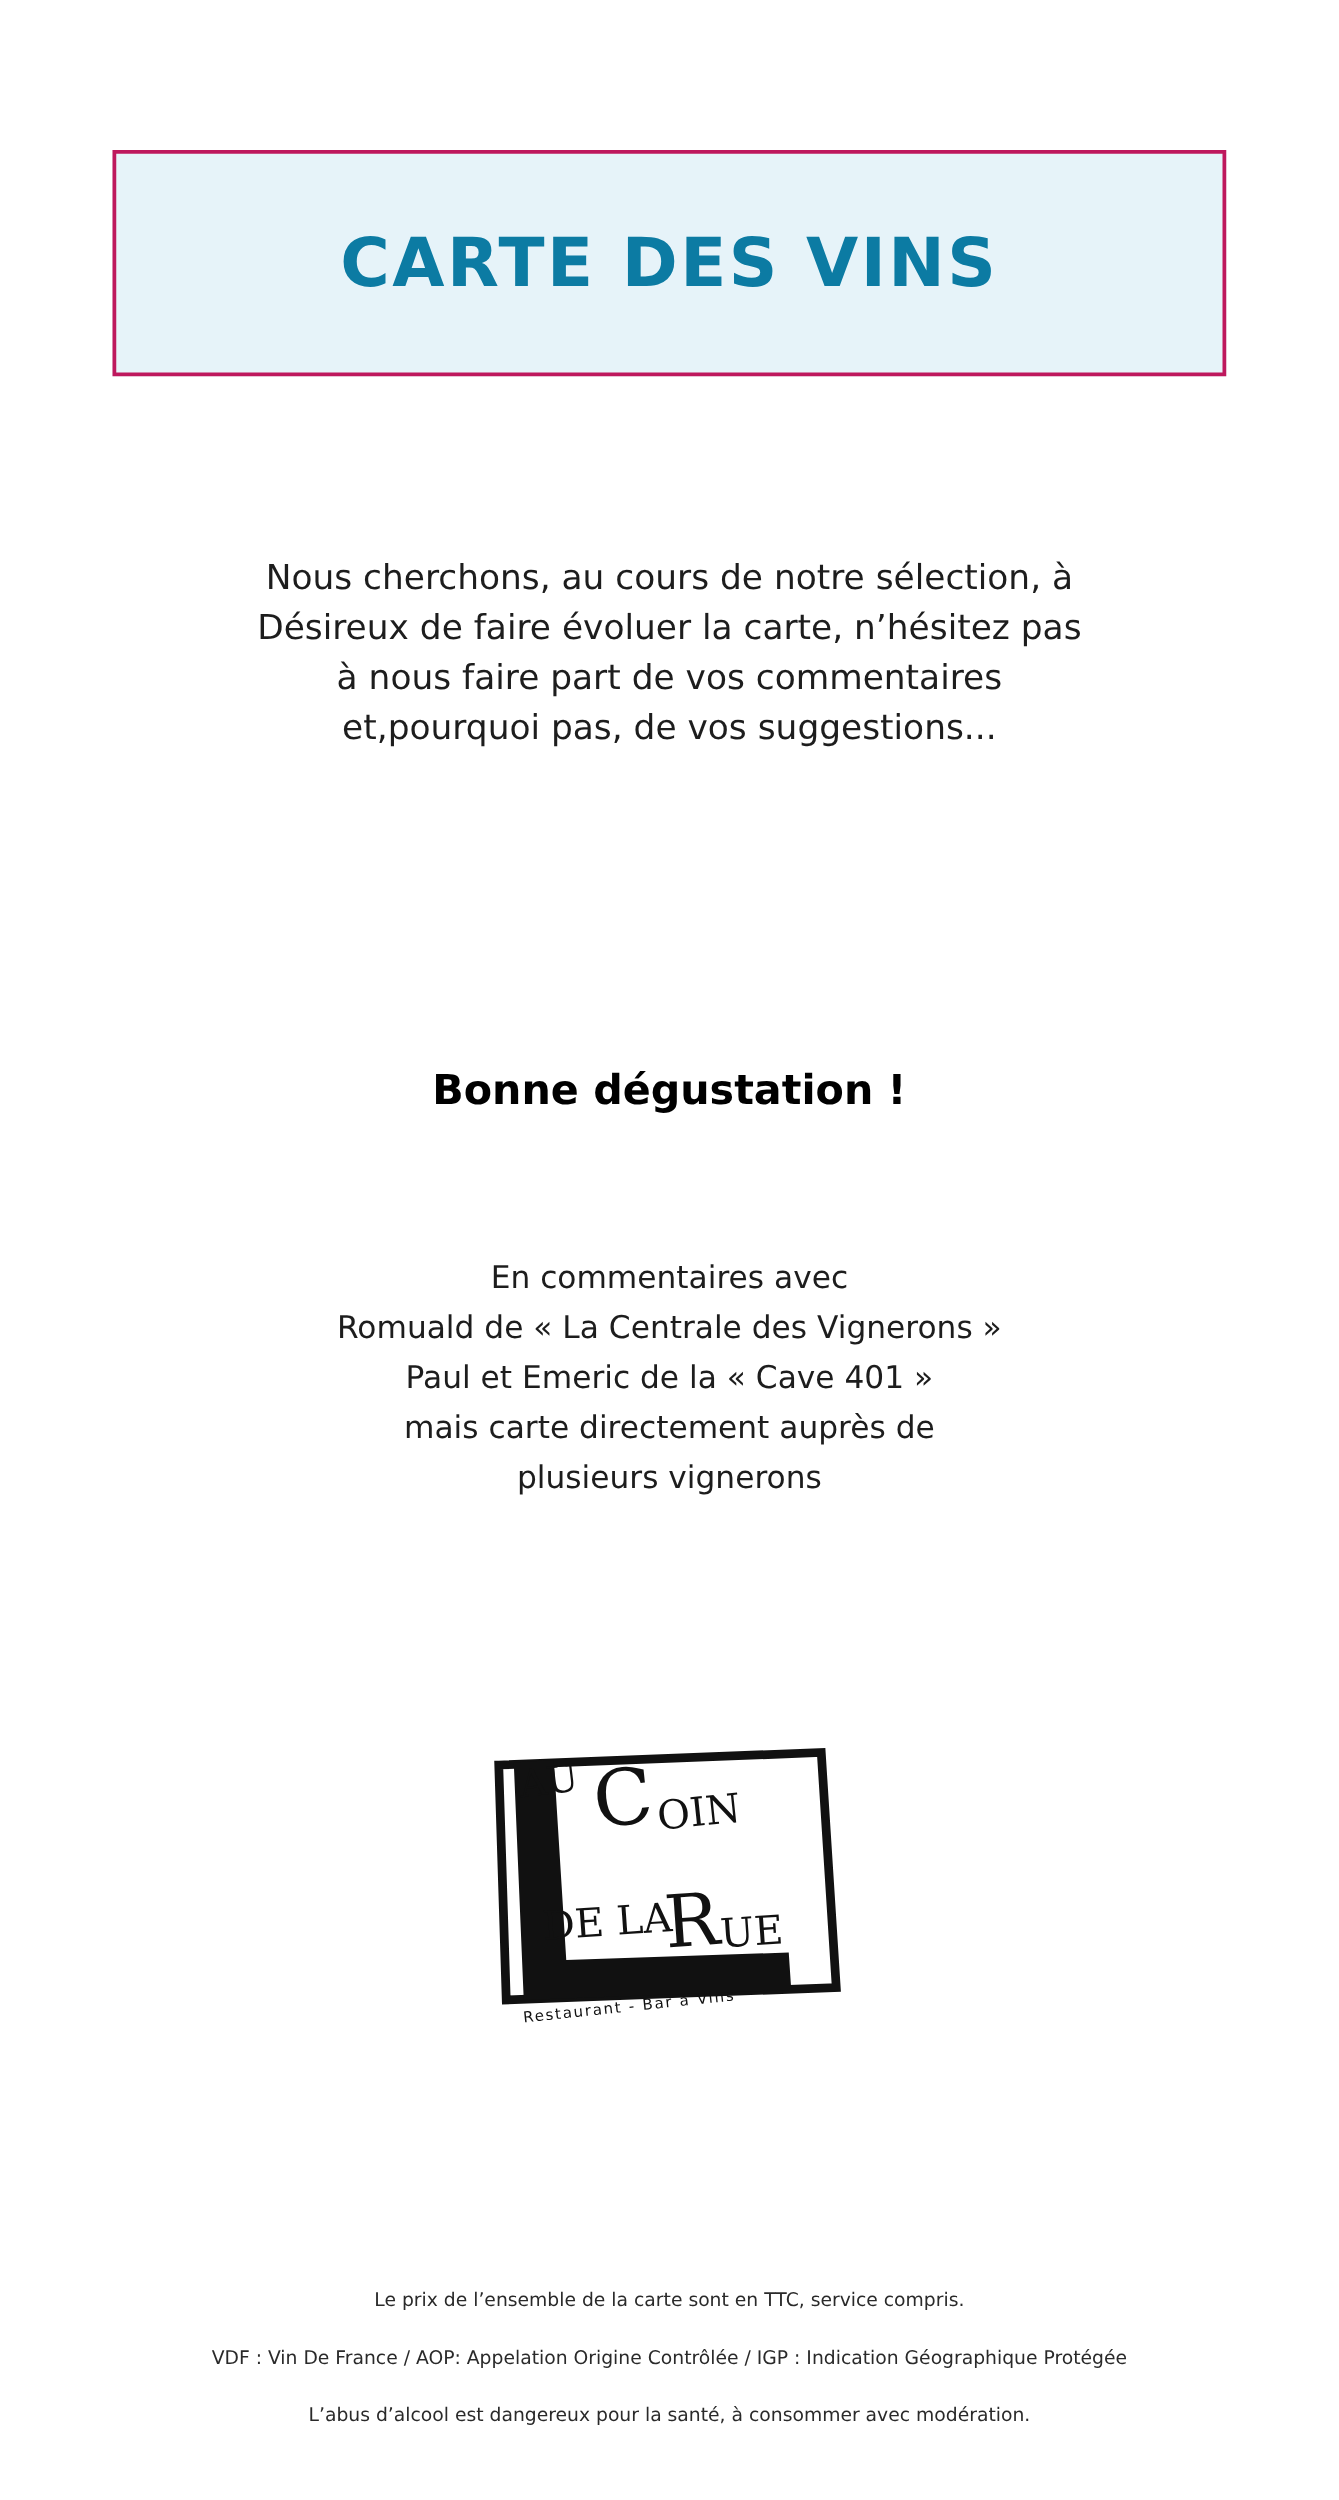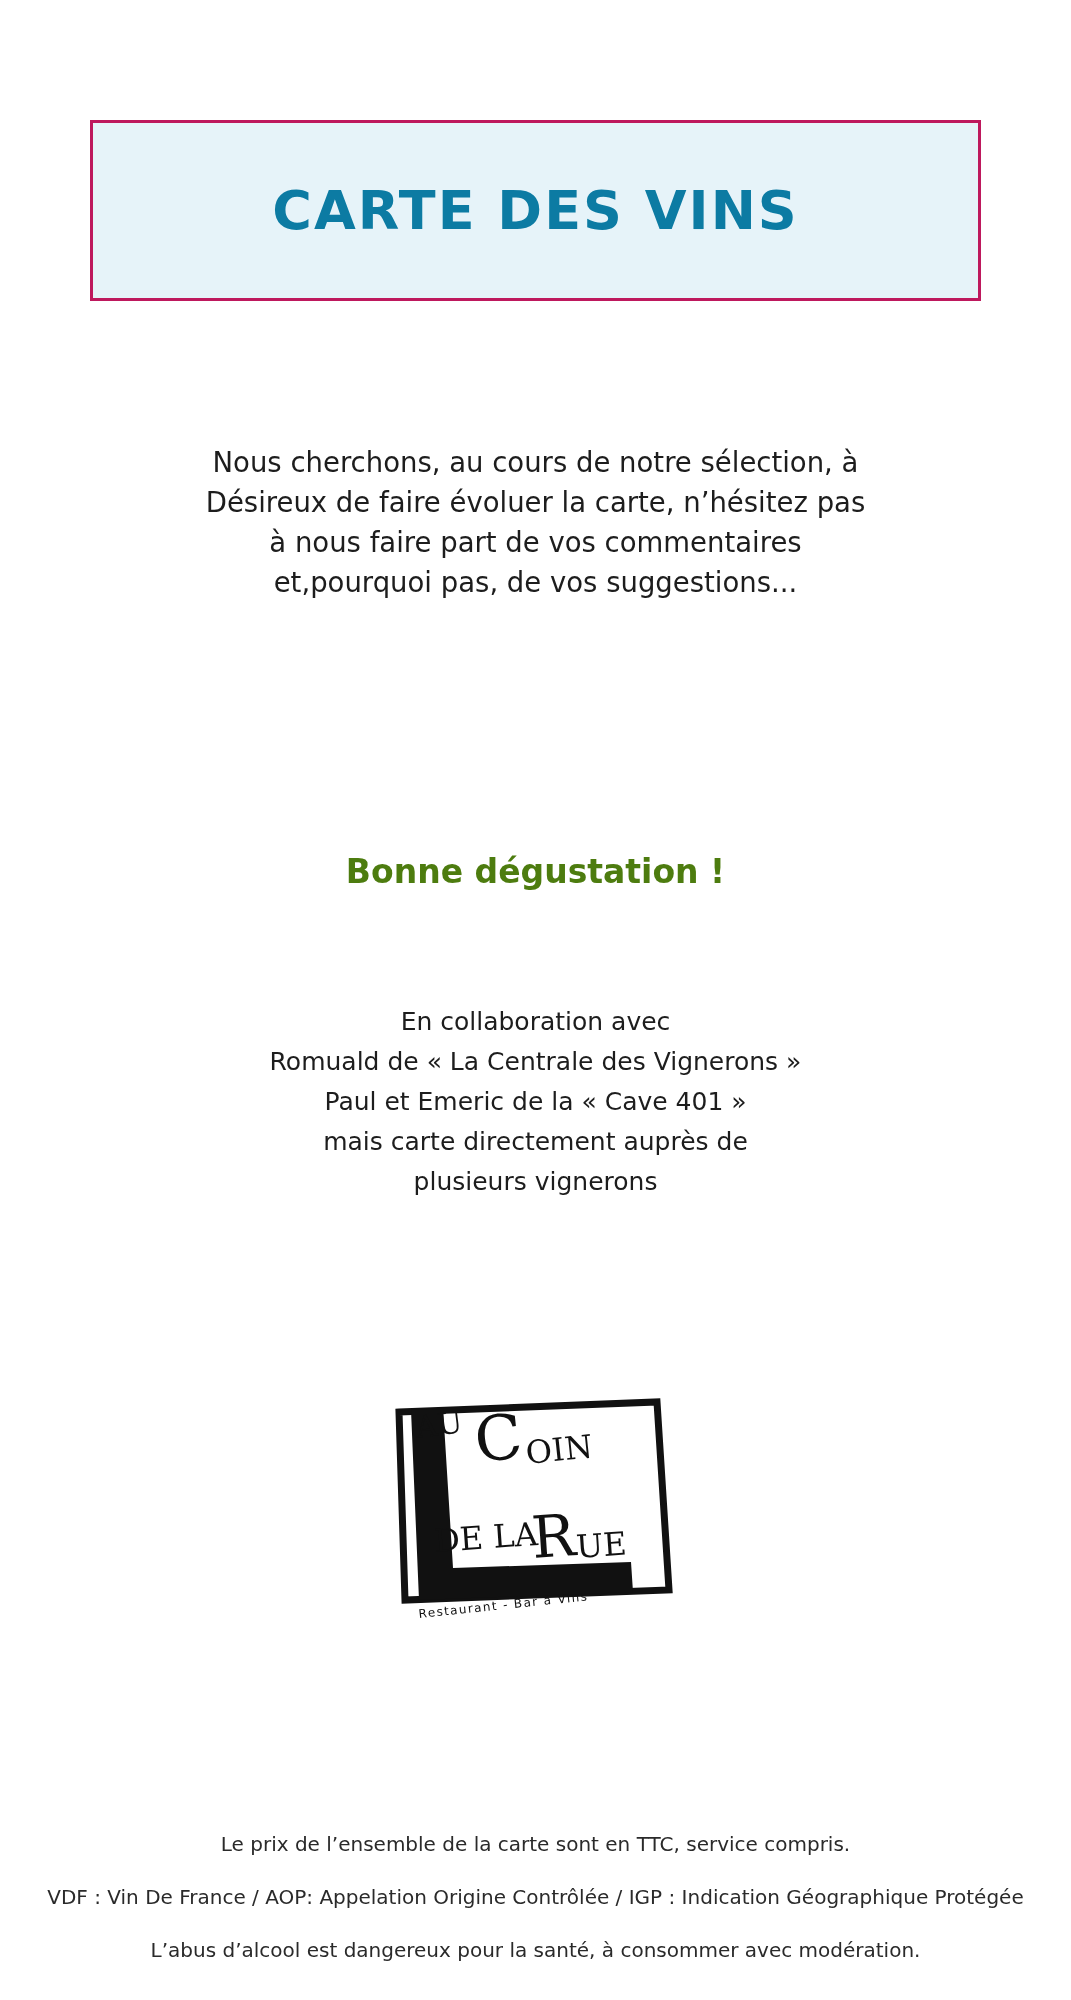--- a/index.html
+++ b/index.html
@@ -64,21 +64,21 @@
 
   
   .highlight {
     position: absolute;
     left: 60px;
     top: 852px;
     width: 951px;
     text-align: center;
     font-size: 33px;
     font-weight: 700;
-    color: #4d7c0f;
+    color: #000000;
   }
 
   
   .collab {
     position: absolute;
     left: 60px;
     top: 1002px;
     width: 951px;
     text-align: center;
   }
@@ -106,21 +106,21 @@
 
   
   .footer {
     position: absolute;
     left: 40px;
     top: 1830px;
     width: 991px;
     text-align: center;
   }
   .footer div {
-    font-size: 20px;
+    font-size: 15px;
     line-height: 1.45;
     color: #2a2a2a;
     margin-bottom: 24px;
   }
   .footer div:last-child { margin-bottom: 0; }
 </style>
 </head>
 <body>
 
 <div class="page">
@@ -132,21 +132,21 @@
   <div class="intro">
     <p>Nous cherchons, au cours de notre sélection, à</p>
     <p class="gap">Désireux de faire évoluer la carte, n’hésitez pas</p>
     <p>à nous faire part de vos commentaires</p>
     <p>et,pourquoi pas, de vos suggestions...</p>
   </div>
 
   <div class="highlight">Bonne dégustation !</div>
 
   <div class="collab">
-    <div>En collaboration avec</div>
+    <div>En commentaires avec</div>
     <div>Romuald de « La Centrale des Vignerons »</div>
     <div>Paul et Emeric de la « Cave 401 »</div>
     <div>mais carte directement auprès de</div>
     <div>plusieurs vignerons</div>
   </div>
 
   <div class="logo-wrap">
     <div class="logo">
       <svg width="310" height="240" viewBox="0 0 310 240" xmlns="http://www.w3.org/2000/svg">
 

